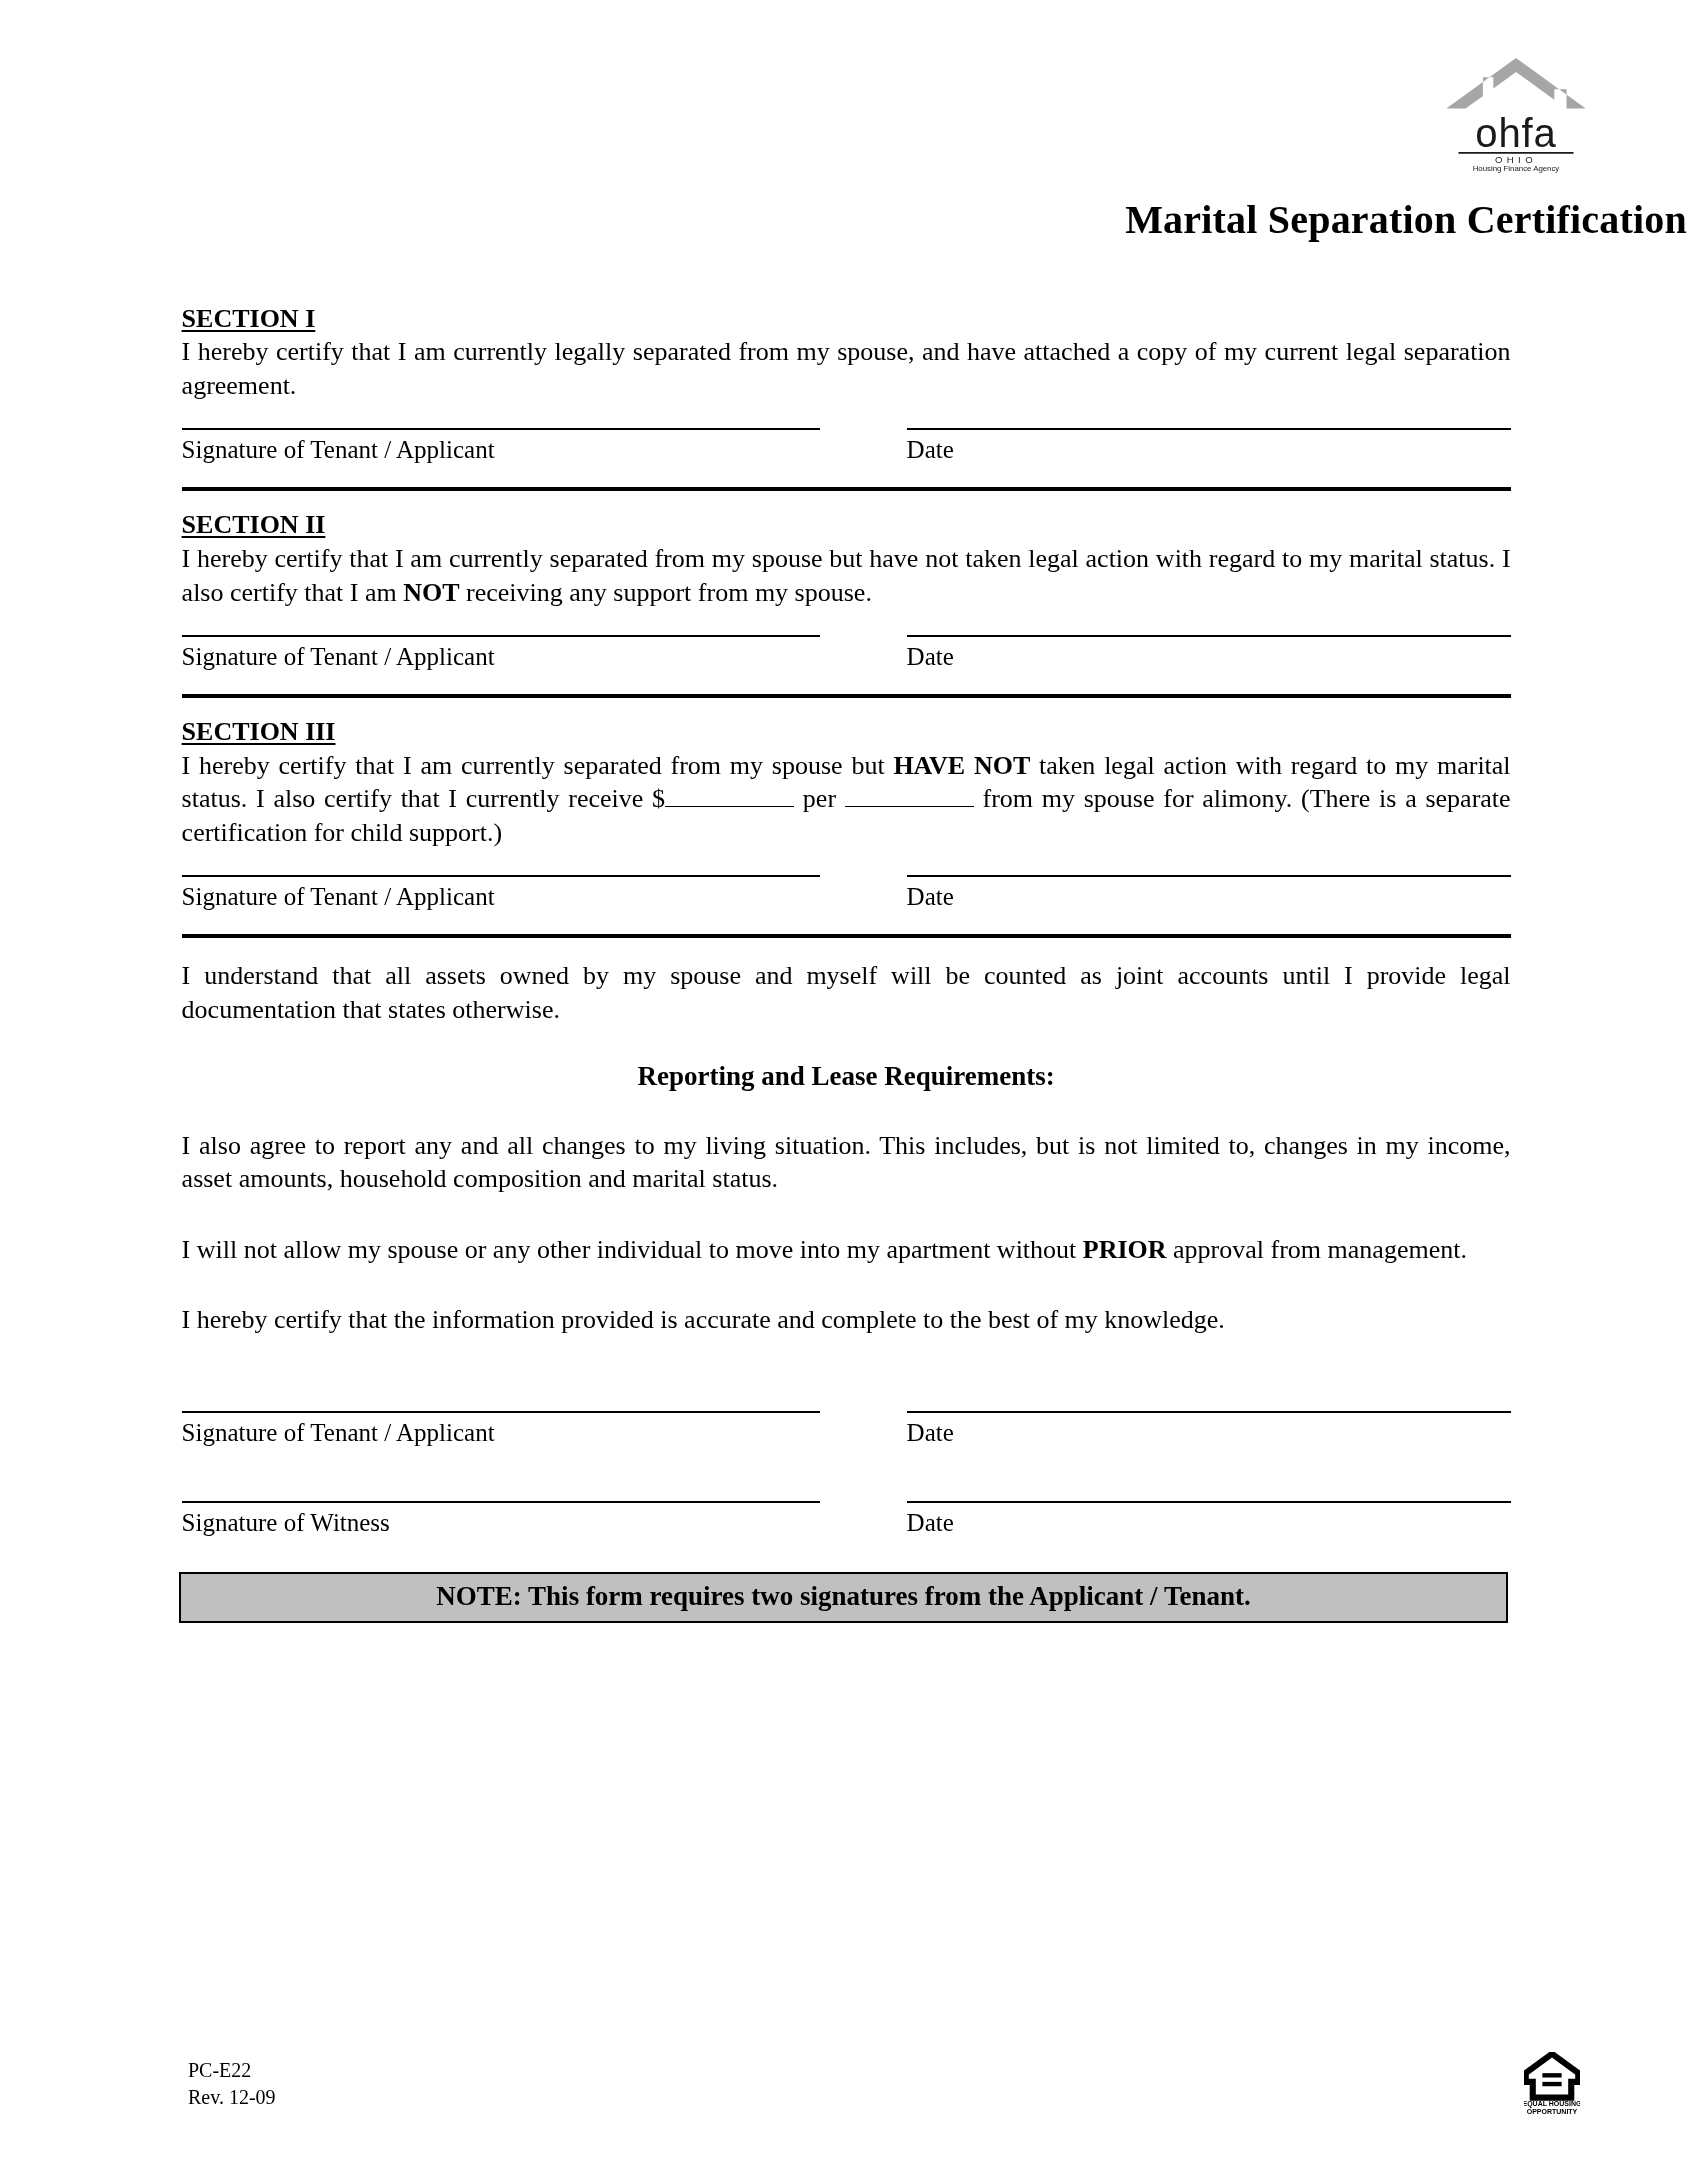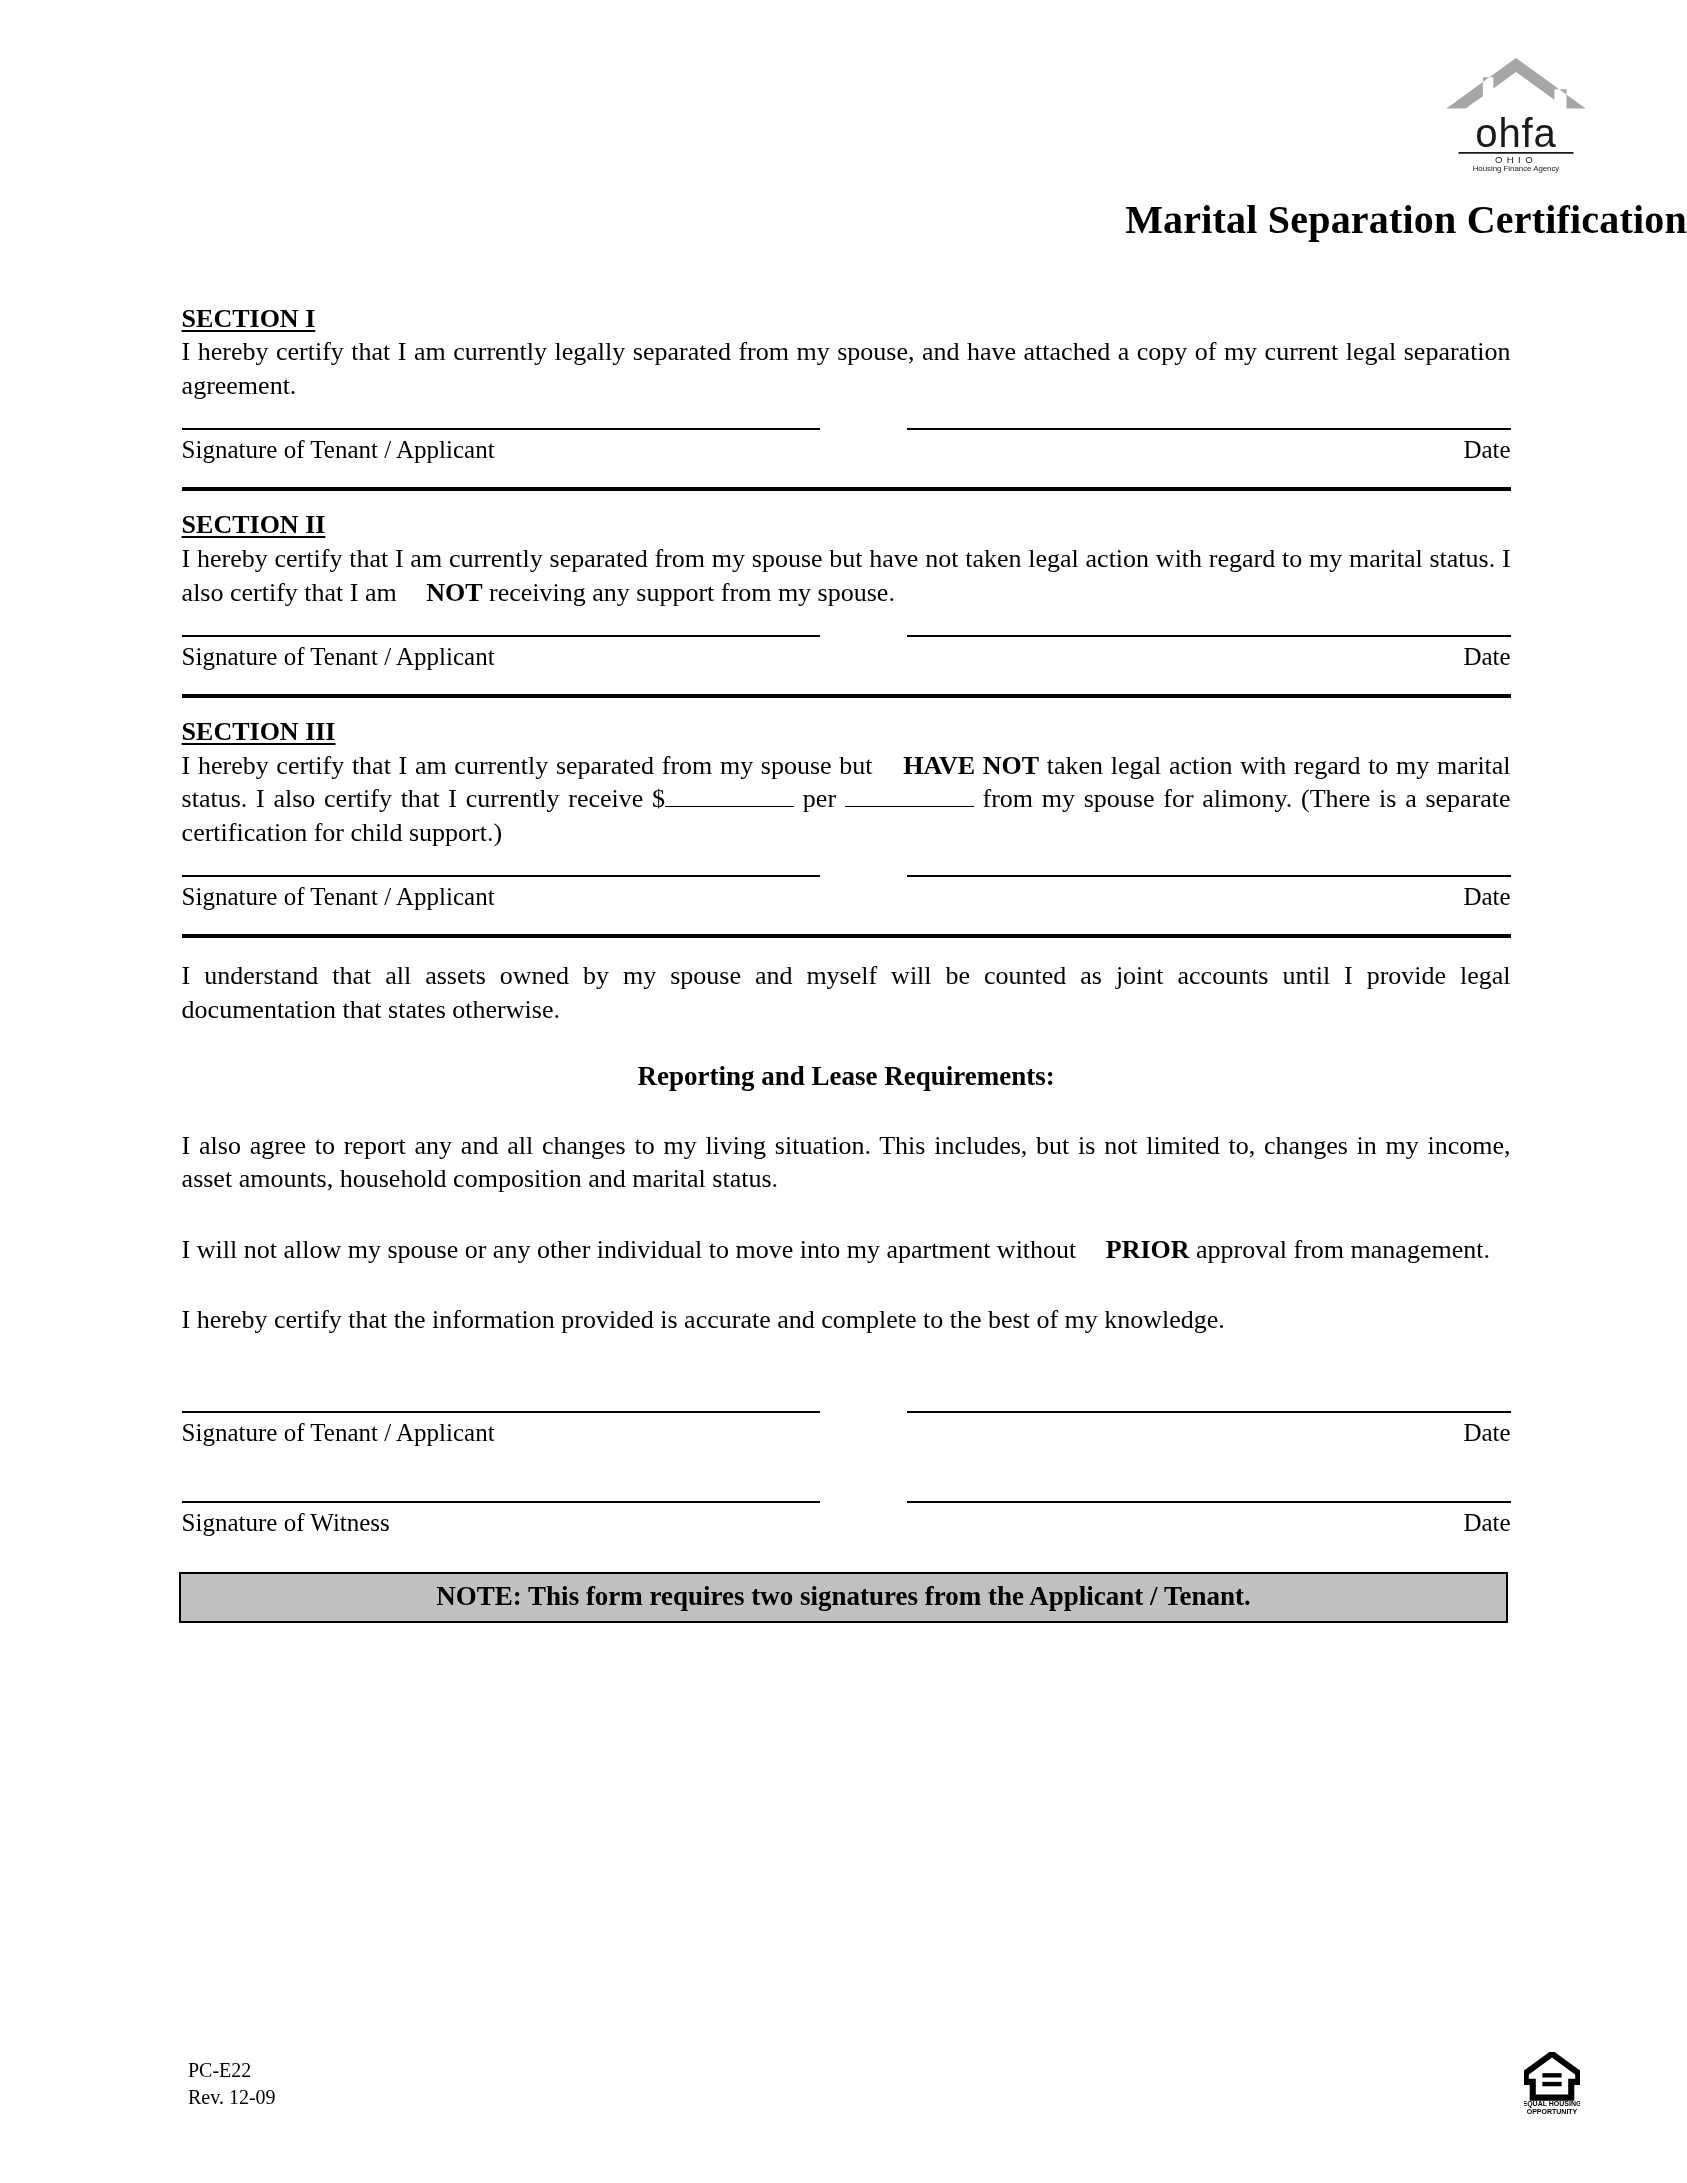--- a/index.html
+++ b/index.html
@@ -68,38 +68,38 @@
     display: inline-block;
     margin: 0;
   }
 
   .body-text {
     font-size: 26px;
     line-height: 1.29;
     text-align: justify;
     margin: 1.7px 0 0 0;
   }
-  .body-text b { font-weight: bold; margin-left: 23px; }
+  .body-text b { font-weight: bold; }
 
   .blank {
     display: inline-block;
     border-bottom: 1.7px solid #000;
     vertical-align: baseline;
   }
   .blank.w-amount { width: 129px; }
   .blank.w-period { width: 129px; }
 
   
   .sig-row {
     display: flex;
     margin-top: 26px;
   }
   .sig-block { position: relative; }
   .sig-block.left  { width: 638px; margin-right: 87px; }
-  .sig-block.right { width: 604px; text-align: right; }
+  .sig-block.right { width: 604px; }
   .sig-line {
     border-top: 2.6px solid #000;
     height: 0;
     width: 100%;
   }
   .sig-label {
     font-size: 25px;
     padding-top: 6px;
     white-space: nowrap;
   }

